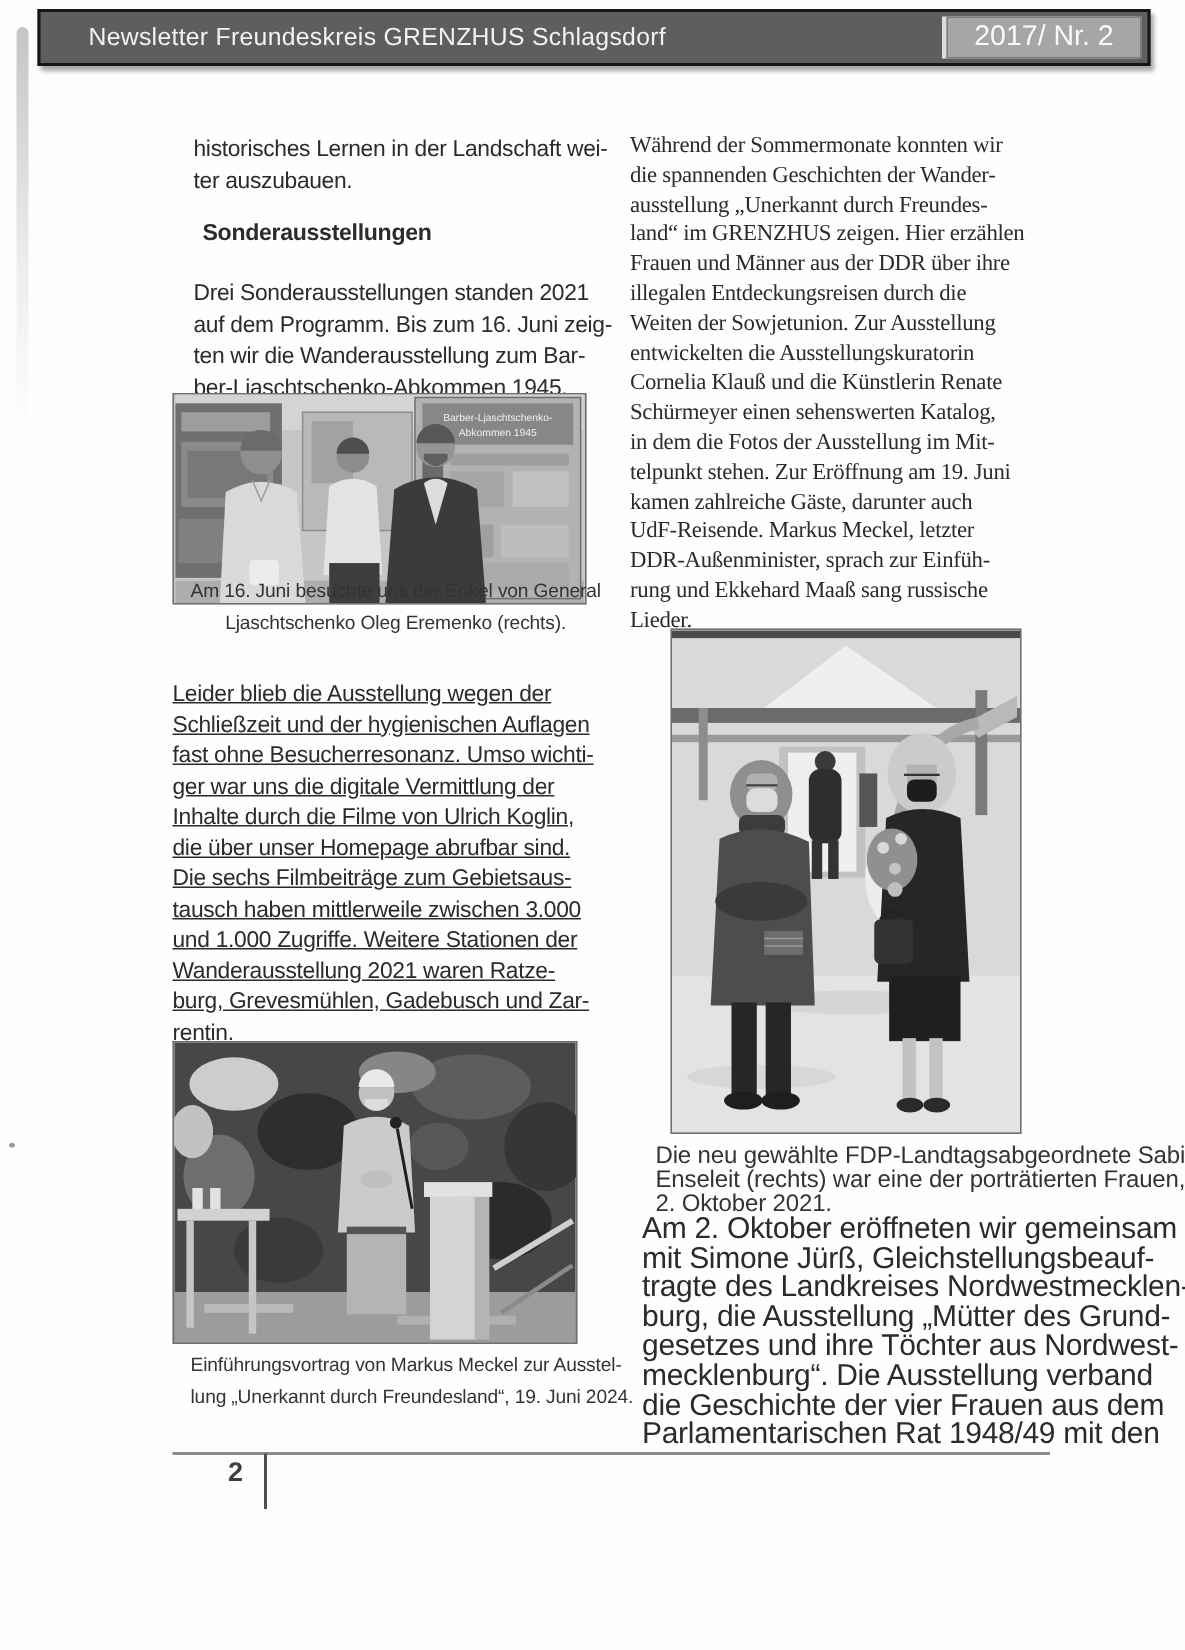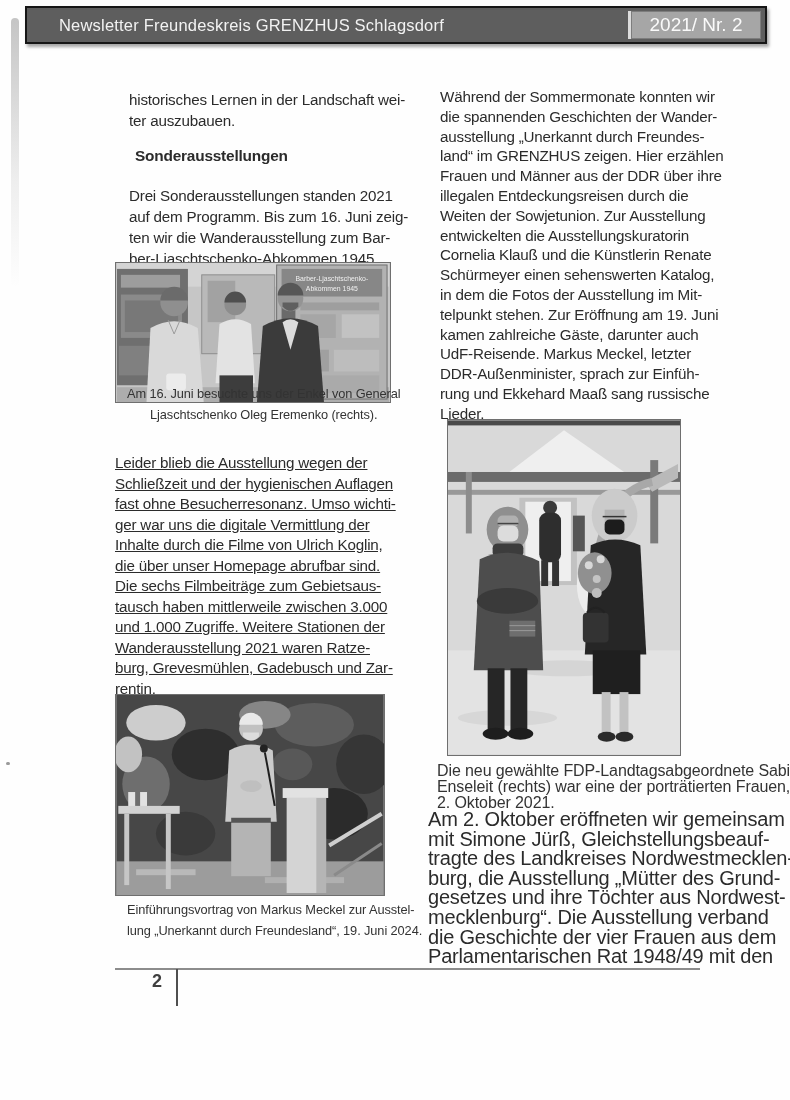--- a/index.html
+++ b/index.html
@@ -50,21 +50,21 @@
 </head>
 <body>
 
 <div class="page">
 
   <div class="scan-shadow-left"></div>
   <div class="scan-dot"></div>
 
   <header class="masthead">
     <span class="masthead-title">Newsletter Freundeskreis GRENZHUS Schlagsdorf</span>
-    <span class="issue-box">2021/ Nr. 2</span>
+    <span class="issue-box">2017/ Nr. 2</span>
   </header>
 
   <div class="blk para" style="left:115px; top:89px;">historisches Lernen in der Landschaft wei-
 ter auszubauen.</div>
 
   <div class="blk heading" style="left:115px; top:147px;">Sonderausstellungen</div>
 
   <div class="blk para" style="left:115px; top:185px;">Drei Sonderausstellungen standen 2021
 auf dem Programm. Bis zum 16. Juni zeig-
 ten wir die Wanderausstellung zum Bar-
@@ -182,21 +182,21 @@
       </g>
       <g>
         <line x1="215" y1="152" x2="268" y2="120" stroke="#cfcfcf" stroke-width="4"></line>
         <line x1="220" y1="182" x2="268" y2="150" stroke="#8a8a8a" stroke-width="3"></line>
       </g>
     </svg>
   </figure>
   <figcaption class="blk caption" style="left:127px; top:899px;">Einführungsvortrag von Markus Meckel zur Ausstel-
 lung „Unerkannt durch Freundesland“, 19. Juni 2024.</figcaption>
 
-  <div class="blk para-tight" style="left:440px; top:87px;">Während der Sommermonate konnten wir
+  <div class="blk para-tight" style="left:420px; top:87px;font-family:Liberation Serif, serif;">Während der Sommermonate konnten wir
 die spannenden Geschichten der Wander-
 ausstellung „Unerkannt durch Freundes-
 land“ im GRENZHUS zeigen. Hier erzählen
 Frauen und Männer aus der DDR über ihre
 illegalen Entdeckungsreisen durch die
 Weiten der Sowjetunion. Zur Ausstellung
 entwickelten die Ausstellungskuratorin
 Cornelia Klauß und die Künstlerin Renate
 Schürmeyer einen sehenswerten Katalog,
 in dem die Fotos der Ausstellung im Mit-

